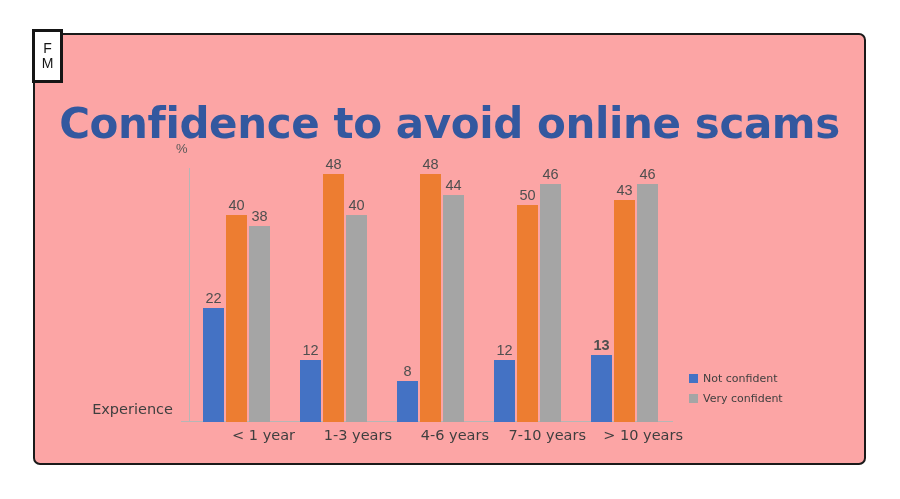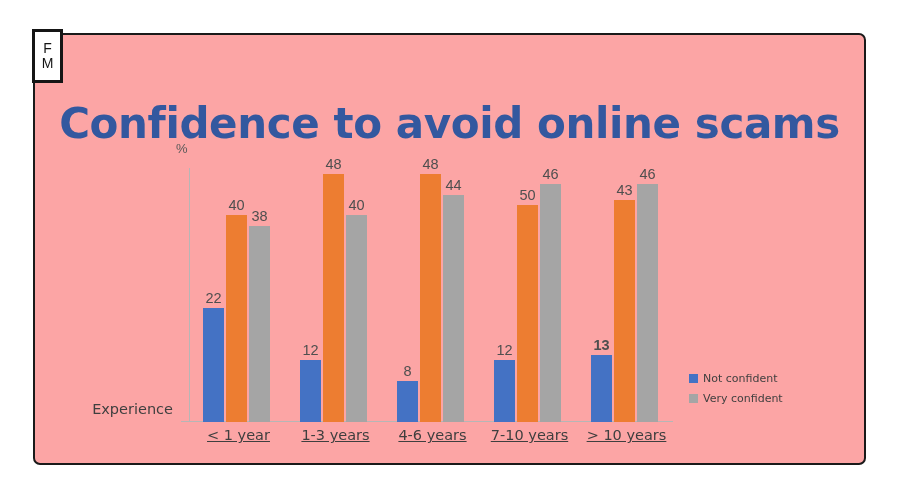--- a/index.html
+++ b/index.html
@@ -144,26 +144,25 @@
     text-align: center;
     font-size: 14.5px;
     color: #4f4f4f;
     font-family: "Liberation Sans", sans-serif;
   }
   .cat-label {
     position: absolute;
     top: 292px;
     left: -8px;
     width: 113px;
-    text-align: center;
+    text-align: right;
     font-size: 14.5px;
     color: #3f3f3f;
     font-family: "DejaVu Sans", sans-serif;
     white-space: nowrap;
-    text-decoration: underline;
   }
 
   
   #legend {
     position: absolute;
     left: 654px;
     top: 333px;
   }
   .legend-row {
     display: flex;

